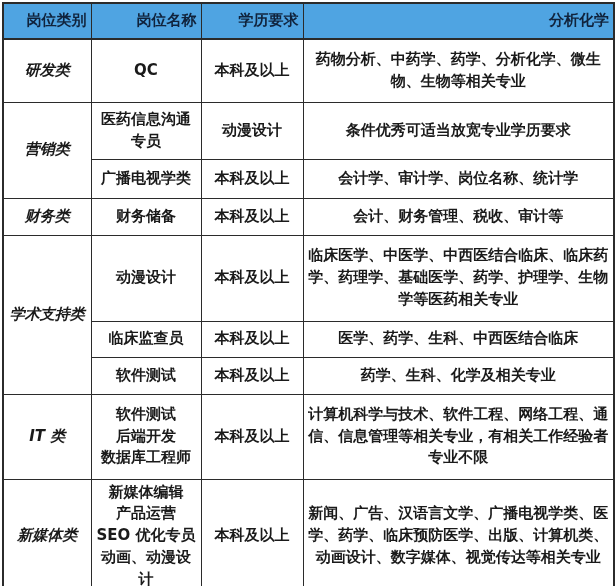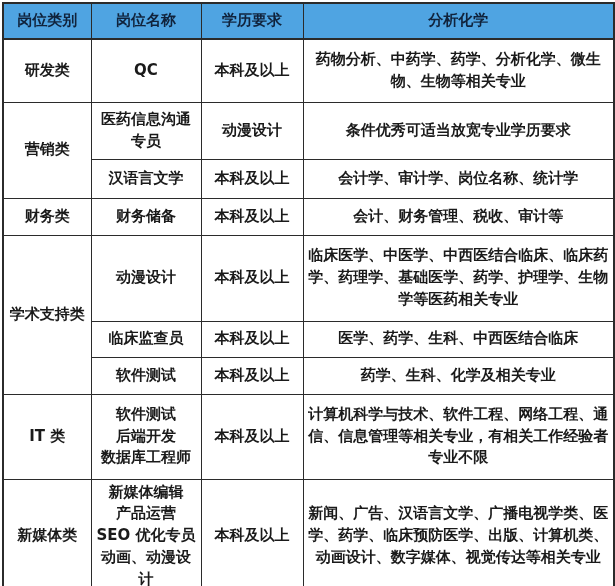--- a/index.html
+++ b/index.html
@@ -32,22 +32,23 @@
     color: var(--body_text, #1a1a1a);
     white-space: pre-line;
     box-sizing: border-box;
     padding: 2px 4px;
   }
   table.job-table th {
     background: var(--header_bg, #4FA4E2);
     color: var(--header_text, #10233c);
     border-bottom: 2px solid var(--border, #2b2b2b);
     height: 36px;
+    text-align: right;
   }
-  td.col-category { padding: 2px 10px; }
+  td.col-category { padding: 2px 10px; font-style: italic; }
   td.col-position { padding: 2px 6px; }
 </style>
 </head>
 <body>
 
 <div class="page">
   <table class="job-table">
     <colgroup>
       <col style="width:88px">
       <col style="width:110px">
@@ -69,21 +70,21 @@
         <td class="col-education">本科及以上</td>
         <td class="col-major">药物分析、中药学、药学、分析化学、微生物、生物等相关专业</td>
       </tr>
       <tr style="height:57px">
         <td class="col-category" rowspan="2">营销类</td>
         <td class="col-position">医药信息沟通专员</td>
         <td class="col-education">动漫设计</td>
         <td class="col-major">条件优秀可适当放宽专业学历要求</td>
       </tr>
       <tr style="height:39px">
-        <td class="col-position">汉语言文学</td>
+        <td class="col-position">广播电视学类</td>
         <td class="col-education">本科及以上</td>
         <td class="col-major">会计学、审计学、岗位名称、统计学</td>
       </tr>
       <tr style="height:37px">
         <td class="col-category">财务类</td>
         <td class="col-position">财务储备</td>
         <td class="col-education">本科及以上</td>
         <td class="col-major">会计、财务管理、税收、审计等</td>
       </tr>
       <tr style="height:86px">

